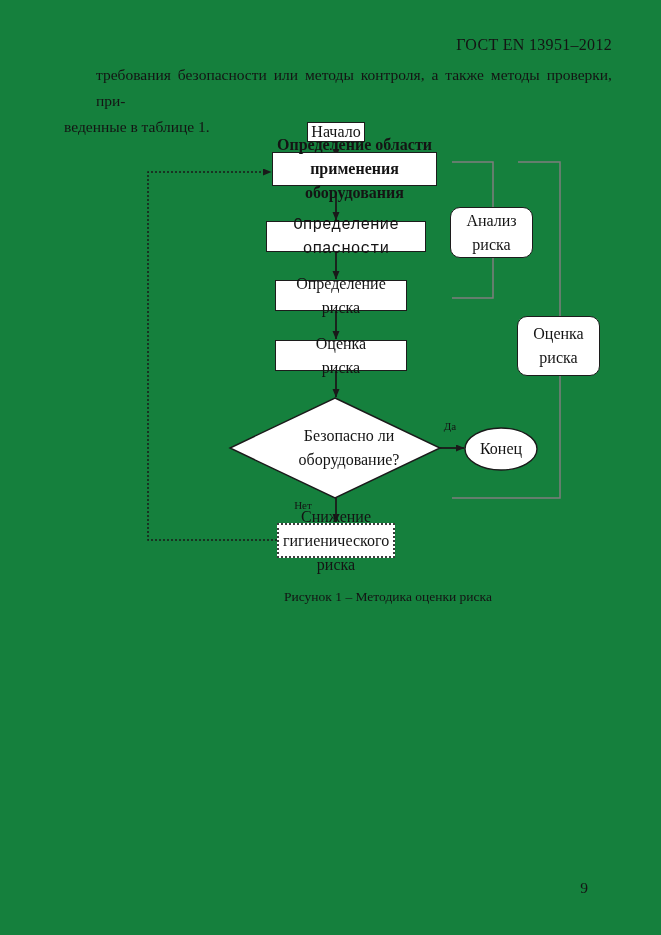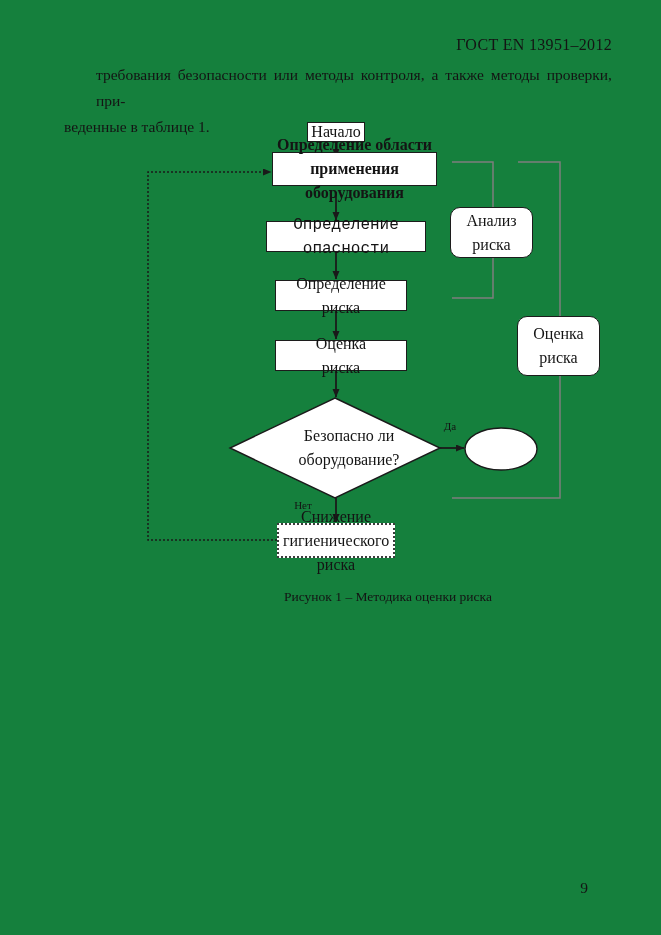--- a/index.html
+++ b/index.html
@@ -97,20 +97,23 @@
     <span>риска</span>
   </div>
 
   <div class="node plain" style="left:259px; top:402px; width:180px; height:92px;">
     <span>Безопасно ли</span>
     <span>оборудование?</span>
   </div>
 
   <div class="small-label" style="left:437px; top:420px; width:26px;">Да</div>
 
+  <div class="node plain" style="left:465px; top:429px; width:72px; height:40px;">
+    <span>Конец</span>
+  </div>
 
   <div class="small-label" style="left:286px; top:499px; width:34px;">Нет</div>
 
   <div class="node dotted" style="left:277px; top:523px; width:118px; height:35px;">
     <span>Снижение</span>
     <span>гигиенического риска</span>
   </div>
 
   <div class="node rounded" style="left:450px; top:207px; width:83px; height:51px;">
     <span>Анализ риска</span>

